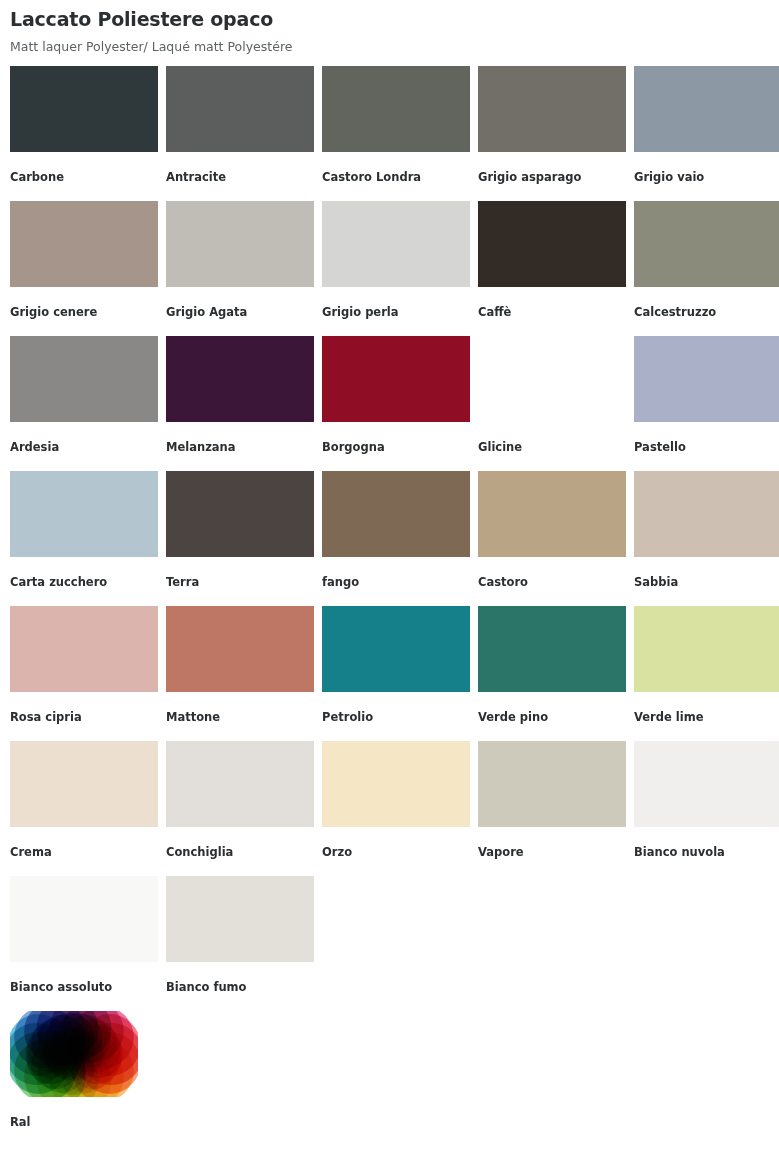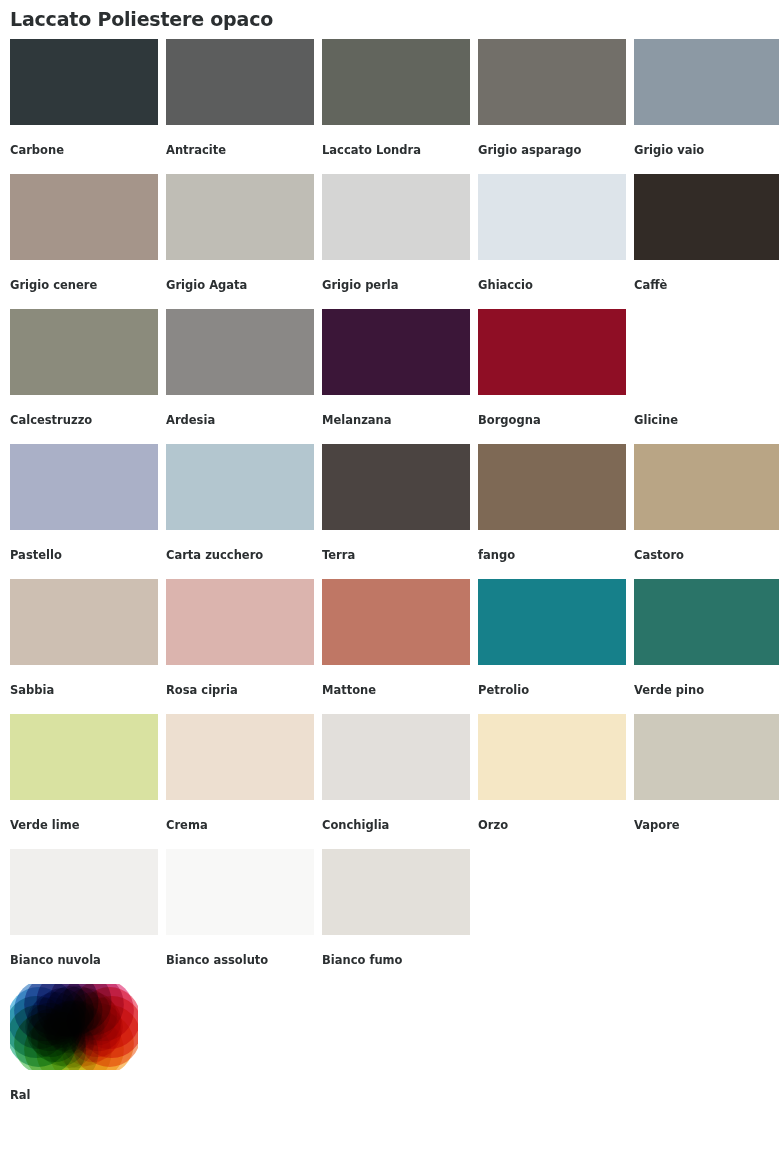--- a/index.html
+++ b/index.html
@@ -71,58 +71,55 @@
     transform-origin: 0 0;
   }
 </style>
 </head>
 <body>
 
 <div id="page">
 
   <div class="header">
     <h1 class="title">Laccato Poliestere opaco</h1>
+    <div class="subtitle">Matt laquer Polyester/ Laqué matt Polyestére</div>
   </div>
 
   <div class="grid" id="swatch-grid">
       <div class="cell">
         <div class="swatch" style="background-color: rgb(47, 56, 59);"></div>
         <div class="swatch-label">Carbone</div>
       </div>
       <div class="cell">
         <div class="swatch" style="background-color: rgb(92, 93, 93);"></div>
         <div class="swatch-label">Antracite</div>
       </div>
       <div class="cell">
         <div class="swatch" style="background-color: rgb(98, 101, 93);"></div>
-        <div class="swatch-label">Laccato Londra</div>
+        <div class="swatch-label">Castoro Londra</div>
       </div>
       <div class="cell">
         <div class="swatch" style="background-color: rgb(114, 111, 105);"></div>
         <div class="swatch-label">Grigio asparago</div>
       </div>
       <div class="cell">
         <div class="swatch" style="background-color: rgb(140, 153, 164);"></div>
         <div class="swatch-label">Grigio vaio</div>
       </div>
       <div class="cell">
         <div class="swatch" style="background-color: rgb(165, 149, 138);"></div>
         <div class="swatch-label">Grigio cenere</div>
       </div>
       <div class="cell">
         <div class="swatch" style="background-color: rgb(191, 189, 181);"></div>
         <div class="swatch-label">Grigio Agata</div>
       </div>
       <div class="cell">
         <div class="swatch" style="background-color: rgb(213, 213, 212);"></div>
         <div class="swatch-label">Grigio perla</div>
-      </div>
-      <div class="cell">
-        <div class="swatch" style="background-color: rgb(221, 228, 234);"></div>
-        <div class="swatch-label">Ghiaccio</div>
       </div>
       <div class="cell">
         <div class="swatch" style="background-color: rgb(50, 43, 38);"></div>
         <div class="swatch-label">Caffè</div>
       </div>
       <div class="cell">
         <div class="swatch" style="background-color: rgb(139, 139, 124);"></div>
         <div class="swatch-label">Calcestruzzo</div>
       </div>
       <div class="cell">

